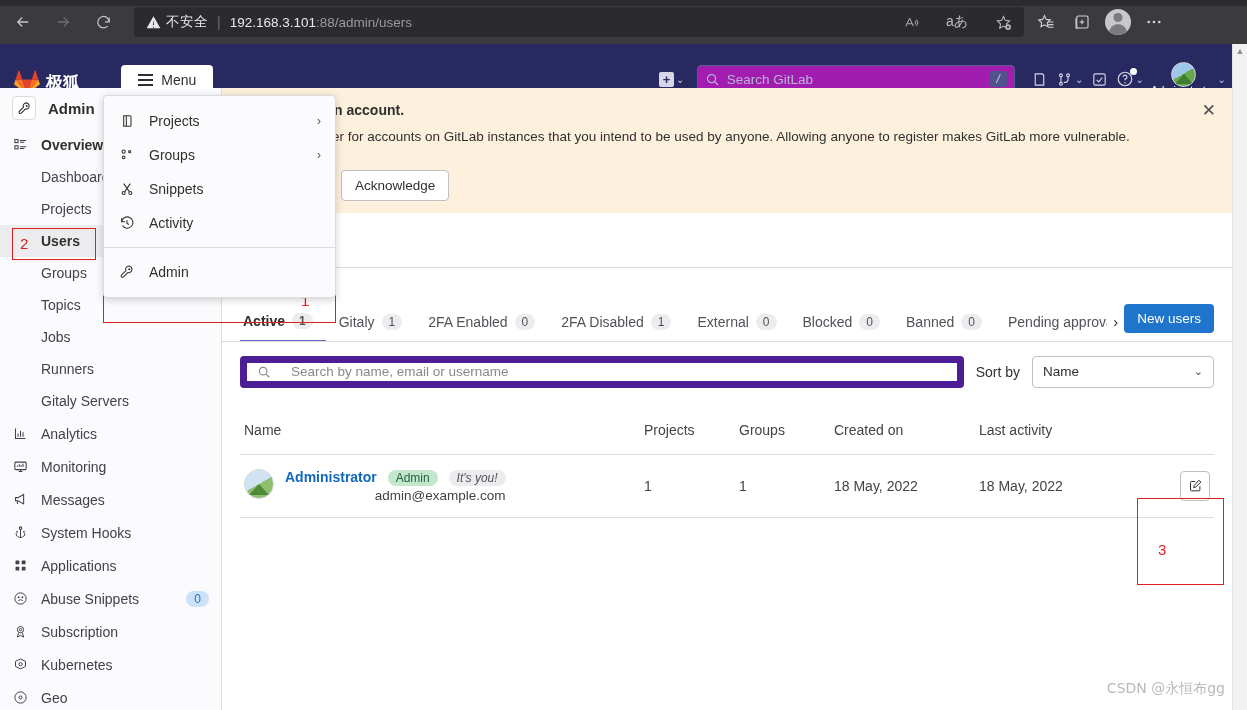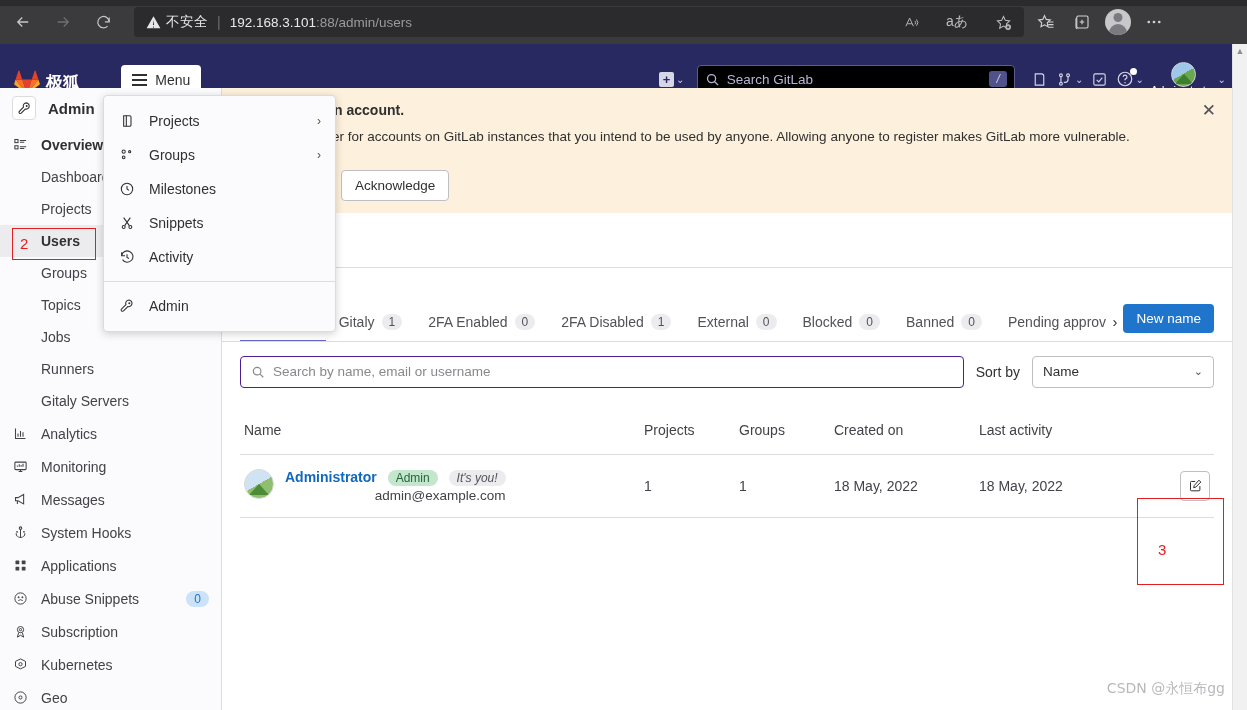--- a/index.html
+++ b/index.html
@@ -81,40 +81,40 @@
     color: #fff; font-size: 17px; font-weight: bold; margin-left: 6px; line-height: 1;
     font-family: "DejaVu Sans", sans-serif;
   }
   .brand-sub {
     color: #d6d6e6; font-size: 6px; letter-spacing: 1px; margin-left: 6px;
     position: relative; top: 7px; left: -28px;
   }
   .menu-btn {
     margin-left: 8px; height: 30px; background: #fff; color: #303030;
     border-radius: 4px; display: flex; align-items: center; gap: 8px;
-    padding: 0 11px; font-size: 14px; cursor: pointer; border: 0;
+    padding: 0 17px; font-size: 14px; cursor: pointer; border: 0;
     font-family: "Liberation Sans", sans-serif;
   }
   .burger { display: flex; flex-direction: column; gap: 3px; }
   .burger span { display: block; width: 15px; height: 2px; background: #303030; }
 
   .topbar-right { margin-left: auto; display: flex; align-items: center; padding-right: 6px; }
   .tb-ico {
     height: 32px; min-width: 30px; display: flex; align-items: center; justify-content: center;
     color: #d6d6e6; position: relative;
   }
   .tb-chev { font-size: 10px; color: #cfcfe4; margin-left: 2px; }
   .plus-sq {
     width: 15px; height: 15px; border-radius: 2px; background: #d6d6e6;
     color: #292961; font-size: 13px; line-height: 13px; display: flex;
     align-items: center; justify-content: center; font-weight: bold;
   }
   #gl-search {
     width: 318px; height: 28px; border: 1px solid #5c5c91; border-radius: 4px;
-    background: #000000; display: flex; align-items: center; padding: 11px 7px;
+    background: #a21caf; display: flex; align-items: center; padding: 11px 7px;
     margin-left: 10px; margin-right: 10px;
   }
   #gl-search .ph { color: #b5b5d6; font-size: 13.5px; margin-left: 7px; }
   .slash-key {
     margin-left: auto; background: #51518c; color: #cfcfe4; border-radius: 3px;
     font-size: 12px; padding: 1px 7px; font-style: italic;
   }
   .help-dot {
     position: absolute; top: 5px; right: 8px; width: 7px; height: 7px;
     border-radius: 50%; background: #fff;
@@ -203,22 +203,22 @@
   }
   .tab:first-child { padding-left: 3px; }
   .tab.active { color: #303030; font-weight: bold; border-bottom: 2px solid #6666c4; margin-bottom: -1px; }
   .tab .cnt { background: #ececef; color: #535158; border-radius: 10px; font-size: 12px; padding: 1px 7px; }
   .tab-scroll-chev { color: #303030; font-size: 15px; padding-bottom: 11px; margin: 0 6px; }
   .tabs-clip { display: flex; align-items: flex-end; overflow: hidden; flex: 1; }
   .new-user-wrap { display: flex; align-items: center; padding-bottom: 8px; }
 
   #filters { display: flex; align-items: center; gap: 12px; padding: 14px 18px; }
   #search-users {
-    flex: 1; height: 32px; border: 1px solid #4c1d95; border-radius: 4px;
-    display: flex; align-items: center; padding: 0 10px; background: #fff;
+    flex: 1; height: 32px; border: 7px solid #4c1d95; border-radius: 4px;
+    display: flex; align-items: center; padding: 0 10px; background: #fff; gap: 12px;
   }
   #search-users .ph { color: #89888d; font-size: 13.5px; margin-left: 8px; }
   .sortby-label { font-size: 14px; color: #303030; }
   #sort-select {
     width: 182px; height: 32px; border: 1px solid #bfbfc3; border-radius: 4px;
     display: flex; align-items: center; justify-content: space-between;
     padding: 0 10px; font-size: 13.5px; color: #303030; background: #fff; cursor: pointer;
   }
 
   table { width: calc(100% - 36px); margin: 10px 18px 0 18px; border-collapse: collapse; }
@@ -619,21 +619,21 @@
       <div class="tab">
         <span>Banned</span>
         <span class="cnt">0</span>
       </div>
       <div class="tab">
         <span>Pending approval</span>
       </div>
     </div>
     <span class="tab-scroll-chev">›</span>
     <div class="new-user-wrap">
-      <button class="btn-primary">New name</button>
+      <button class="btn-primary">New users</button>
     </div>
   </div>
 
   <div id="filters">
     <div id="search-users">
       <svg width="14" height="14" viewBox="0 0 24 24" fill="none" stroke="#89888d" stroke-width="2">
         <circle cx="10.5" cy="10.5" r="6.5"></circle>
           <path d="M15.5 15.5 21 21"></path>
         </svg>
       <span class="ph">Search by name, email or username</span>
@@ -706,29 +706,20 @@
           <circle cx="7" cy="15.5" r="2"></circle>
           <circle cx="16" cy="7" r="1.6"></circle>
         </svg>
     </span>
     <span>Groups</span>
     <span class="chev">›</span>
   </div>
   <div class="menu-item">
     <span class="mi">
       <svg width="16" height="16" viewBox="0 0 24 24" fill="none" stroke="#303030" stroke-width="1.6">
-        <circle cx="12" cy="12" r="8.5"></circle>
-          <path d="M12 7.5V12l3 2"></path>
-        </svg>
-    </span>
-    <span>Milestones</span>
-  </div>
-  <div class="menu-item">
-    <span class="mi">
-      <svg width="16" height="16" viewBox="0 0 24 24" fill="none" stroke="#303030" stroke-width="1.6">
         <circle cx="7" cy="18" r="2.2"></circle>
           <circle cx="17" cy="18" r="2.2"></circle>
         <path d="M8.5 16 17 4M15.5 16 7 4"></path>
         </svg>
     </span>
     <span>Snippets</span>
   </div>
   <div class="menu-item">
     <span class="mi">
       <svg width="16" height="16" viewBox="0 0 24 24" fill="none" stroke="#303030" stroke-width="1.6">

